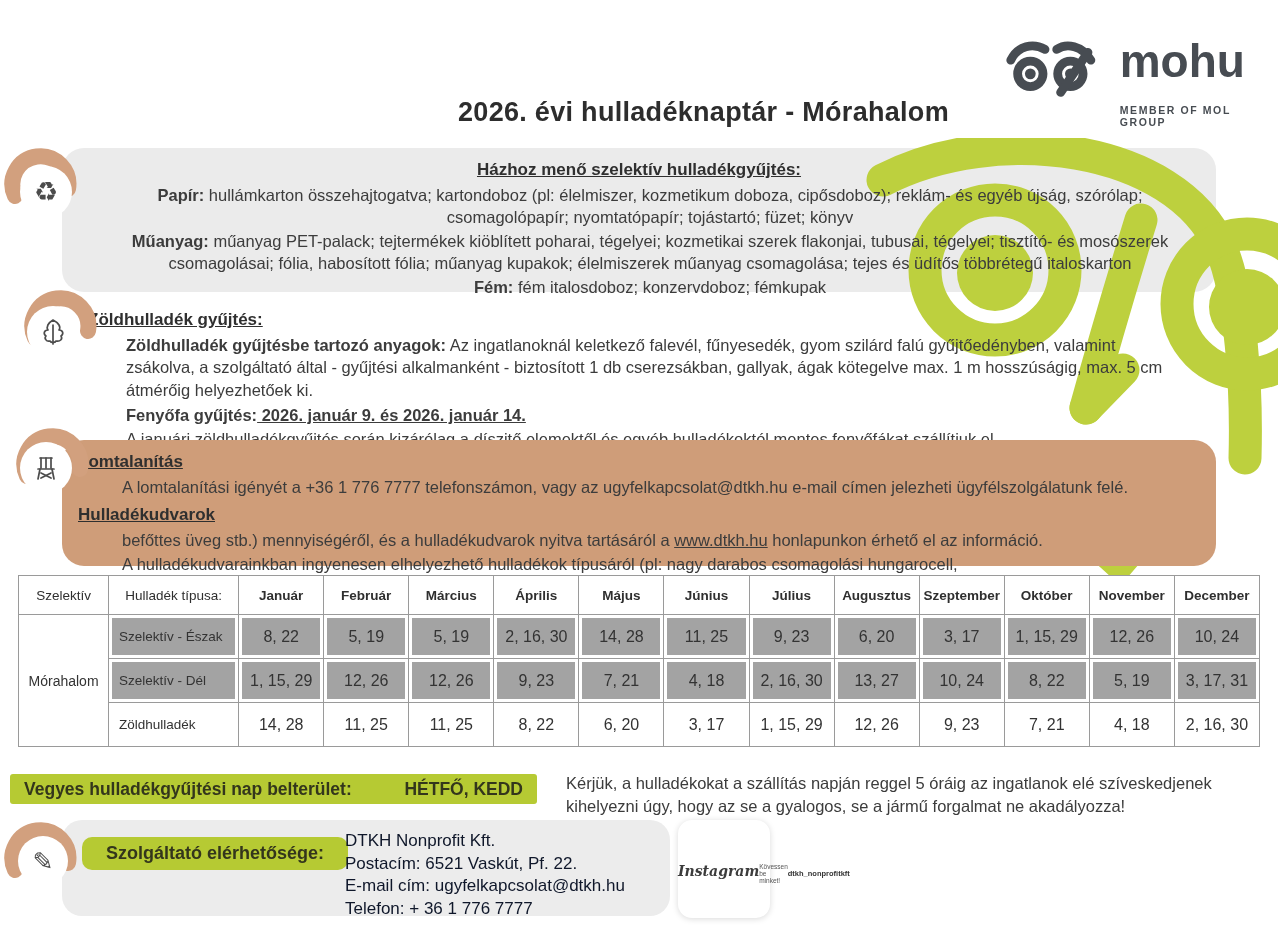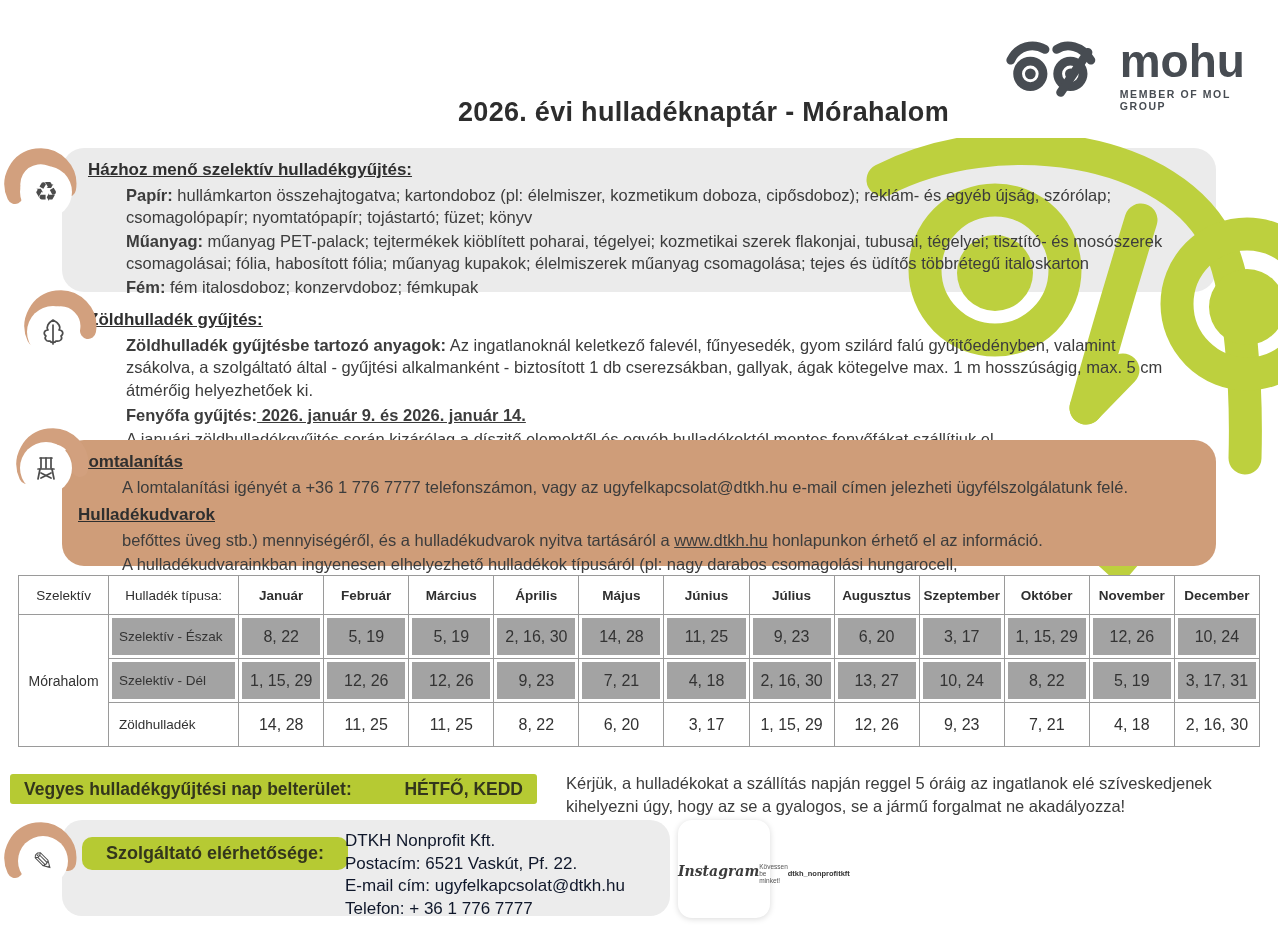--- a/index.html
+++ b/index.html
@@ -5,26 +5,26 @@
   html,body{margin:0;padding:0;background:#fff;}
   .page{position:relative;width:1278px;height:925px;background:#fff;overflow:hidden;
         font-family:"Liberation Sans",sans-serif;color:#3c3c3c;}
   
   .dtkh-logo{position:absolute;left:34px;top:56px;display:flex;gap:10px;align-items:flex-start;}
   .dtkh-text .big{font-size:46px;font-weight:bold;color:#18b09f;letter-spacing:9px;line-height:1;}
   .dtkh-text .sub{font-size:20px;color:#18b09f;letter-spacing:3.2px;font-weight:600;margin-top:3px;}
   .page-title{position:absolute;left:458px;top:97px;font-size:27px;font-weight:bold;color:#2d2d2d;letter-spacing:.3px;}
   .mohu{position:absolute;left:1002px;top:36px;display:flex;gap:20px;align-items:flex-start;}
   .mohu-txt .word{font-size:46px;font-weight:bold;color:#474c52;line-height:1.1;}
-  .mohu-txt .tag{font-size:10.5px;font-weight:bold;color:#474c52;letter-spacing:1.6px;margin-top:1px;}
+  .mohu-txt .tag{font-size:10.5px;font-weight:bold;color:#474c52;letter-spacing:1.6px;margin-top:17px;}
   
   .owl-bg{position:absolute;left:855px;top:138px;z-index:1;pointer-events:none;}
   
   .box{position:absolute;border-radius:22px;}
-  .s1{left:62px;top:148px;width:1154px;height:144px;background:#ebebeb;}
+  .s1{left:62px;top:148px;width:1154px;height:144px;background:#ebebeb;text-align:center;}
   .s2{left:62px;top:298px;width:1154px;height:140px;}
   .s3{left:62px;top:440px;width:1154px;height:126px;background:#cf9d79;z-index:2;}
   .content{position:relative;z-index:2;padding:10px 26px 0 16px;}
   .sec-heading{font-size:17px;font-weight:bold;text-decoration:underline;color:#2f2f2f;margin:2px 0 4px 0;}
   .sec-body{margin-left:38px;font-size:16.5px;line-height:22.4px;}
   .sec-body p{margin:0 16px 1px 0;}
   .lbl{font-weight:bold;}
   .u{text-decoration:underline;}
   .pine-dates{font-weight:bold;text-decoration:underline;}
   

